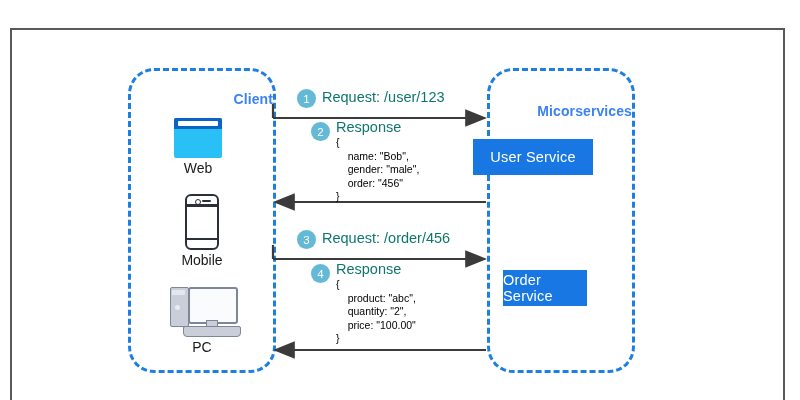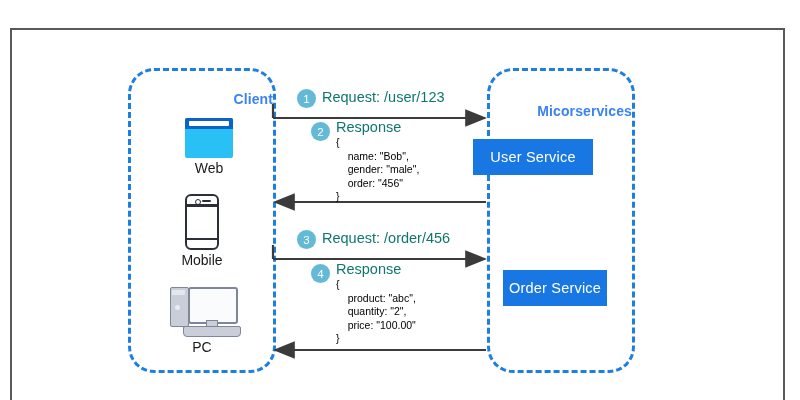--- a/index.html
+++ b/index.html
@@ -65,21 +65,21 @@
   .ico-pc .kbd{position:absolute;left:17px;top:41px;width:56px;height:9px;
     background:#c9ced9;border:1.5px solid #7d869b;border-radius:2px 2px 4px 4px;}
 
   
   .svc-box{
     position:absolute;background:#1877e3;color:#ffffff;
     display:flex;align-items:center;justify-content:center;
     font-size:14.5px;letter-spacing:.2px;
   }
   #user-service{left:473px;top:139px;width:120px;height:36px;}
-  #order-service{left:503px;top:270px;width:104px;height:36px;}
+  #order-service{left:503px;top:270px;width:84px;height:36px;}
 
   
   #arrows{position:absolute;left:0;top:0;width:800px;height:400px;pointer-events:none;}
 
   
   .badge{
     position:absolute;width:19px;height:19px;border-radius:50%;
     background:#63b9d6;color:#ffffff;font-size:11.5px;
     display:flex;align-items:center;justify-content:center;
     font-weight:normal;box-shadow:0 0 0 .5px rgba(0,0,0,.04);
@@ -108,21 +108,21 @@
 <body>
 
 <div id="stage">
 
   <div class="outer-frame"></div>
 
   <div class="dashed-box" id="client-box">
     <div class="box-title" id="client-title">Client</div>
   </div>
 
-  <div class="client-item" style="left:135px;top:118px;">
+  <div class="client-item" style="left:124px;top:118px;">
     <div class="ico-web">
       <div class="frame"></div>
         <div class="bar"></div>
         <div class="addr"></div>
     </div>
     <div class="client-label">Web</div>
   </div>
 
   <div class="client-item" style="left:128px;top:194px;">
     <div class="ico-mobile">

